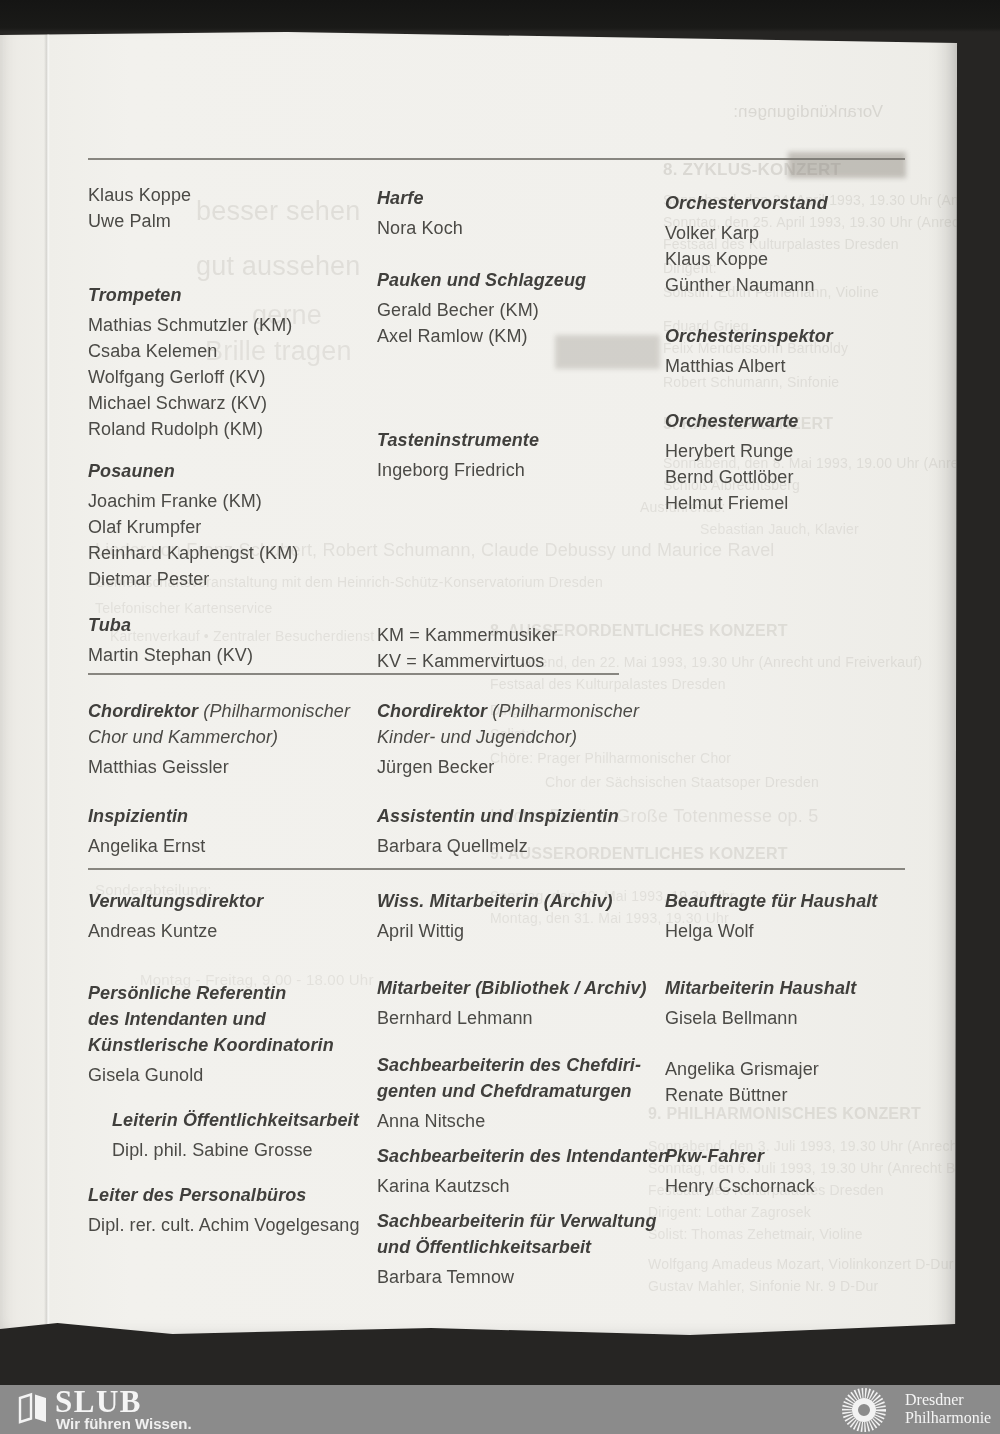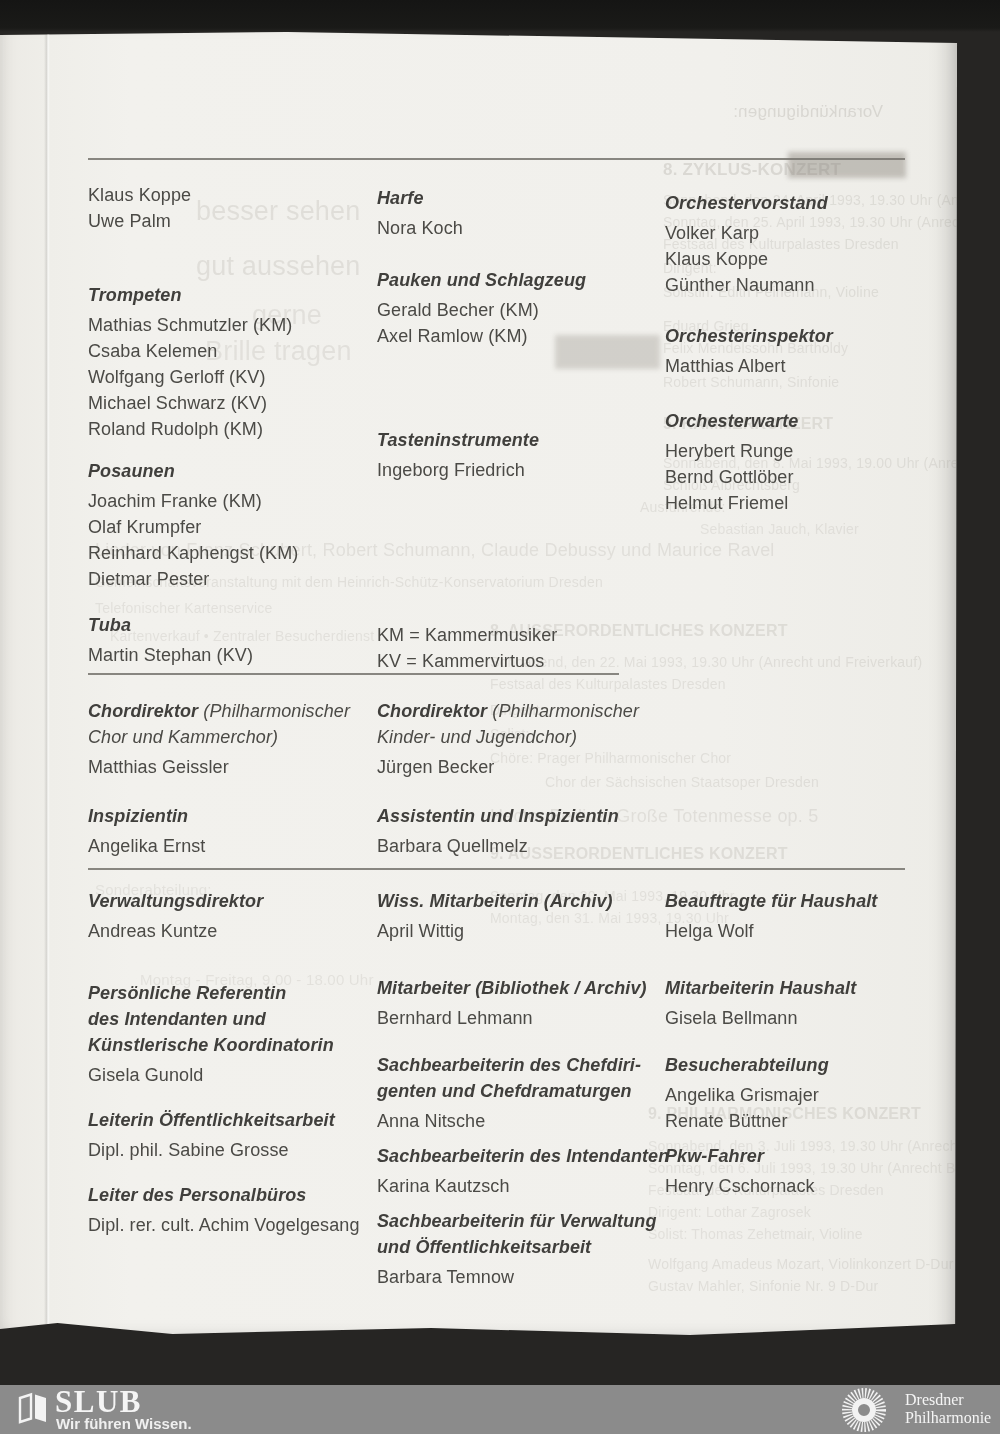--- a/index.html
+++ b/index.html
@@ -146,21 +146,21 @@
           <div class="hgap"></div>
           <div class="entry">Andreas Kuntze</div>
         </div>
         <div class="section" style="top: 950px;">
           <div class="h-line"><span class="hb">Persönliche Referentin</span></div>
           <div class="h-line"><span class="hb">des Intendanten und</span></div>
           <div class="h-line"><span class="hb">Künstlerische Koordinatorin</span></div>
           <div class="hgap"></div>
           <div class="entry">Gisela Gunold</div>
         </div>
-        <div class="section" style="top: 1077px;">
+        <div class="section" style="top: 1077px; margin-left: 24px;">
           <div class="h-line"><span class="hb">Leiterin Öffentlichkeitsarbeit</span></div>
           <div class="hgap"></div>
           <div class="entry">Dipl. phil. Sabine Grosse</div>
         </div>
         <div class="section" style="top: 1152px;">
           <div class="h-line"><span class="hb">Leiter des Personalbüros</span></div>
           <div class="hgap"></div>
           <div class="entry">Dipl. rer. cult. Achim Vogelgesang</div>
         </div>
       </div>
@@ -248,21 +248,20 @@
           <div class="h-line"><span class="hb">Beauftragte für Haushalt</span></div>
           <div class="hgap"></div>
           <div class="entry">Helga Wolf</div>
         </div>
         <div class="section" style="top: 945px;">
           <div class="h-line"><span class="hb">Mitarbeiterin Haushalt</span></div>
           <div class="hgap"></div>
           <div class="entry">Gisela Bellmann</div>
         </div>
         <div class="section" style="top: 1022px;">
-          <div class="h-line"><span class="hb">Besucherabteilung</span></div>
           <div class="hgap"></div>
           <div class="entry">Angelika Grismajer</div>
           <div class="entry">Renate Büttner</div>
         </div>
         <div class="section" style="top: 1113px;">
           <div class="h-line"><span class="hb">Pkw-Fahrer</span></div>
           <div class="hgap"></div>
           <div class="entry">Henry Cschornack</div>
         </div>
       </div>

